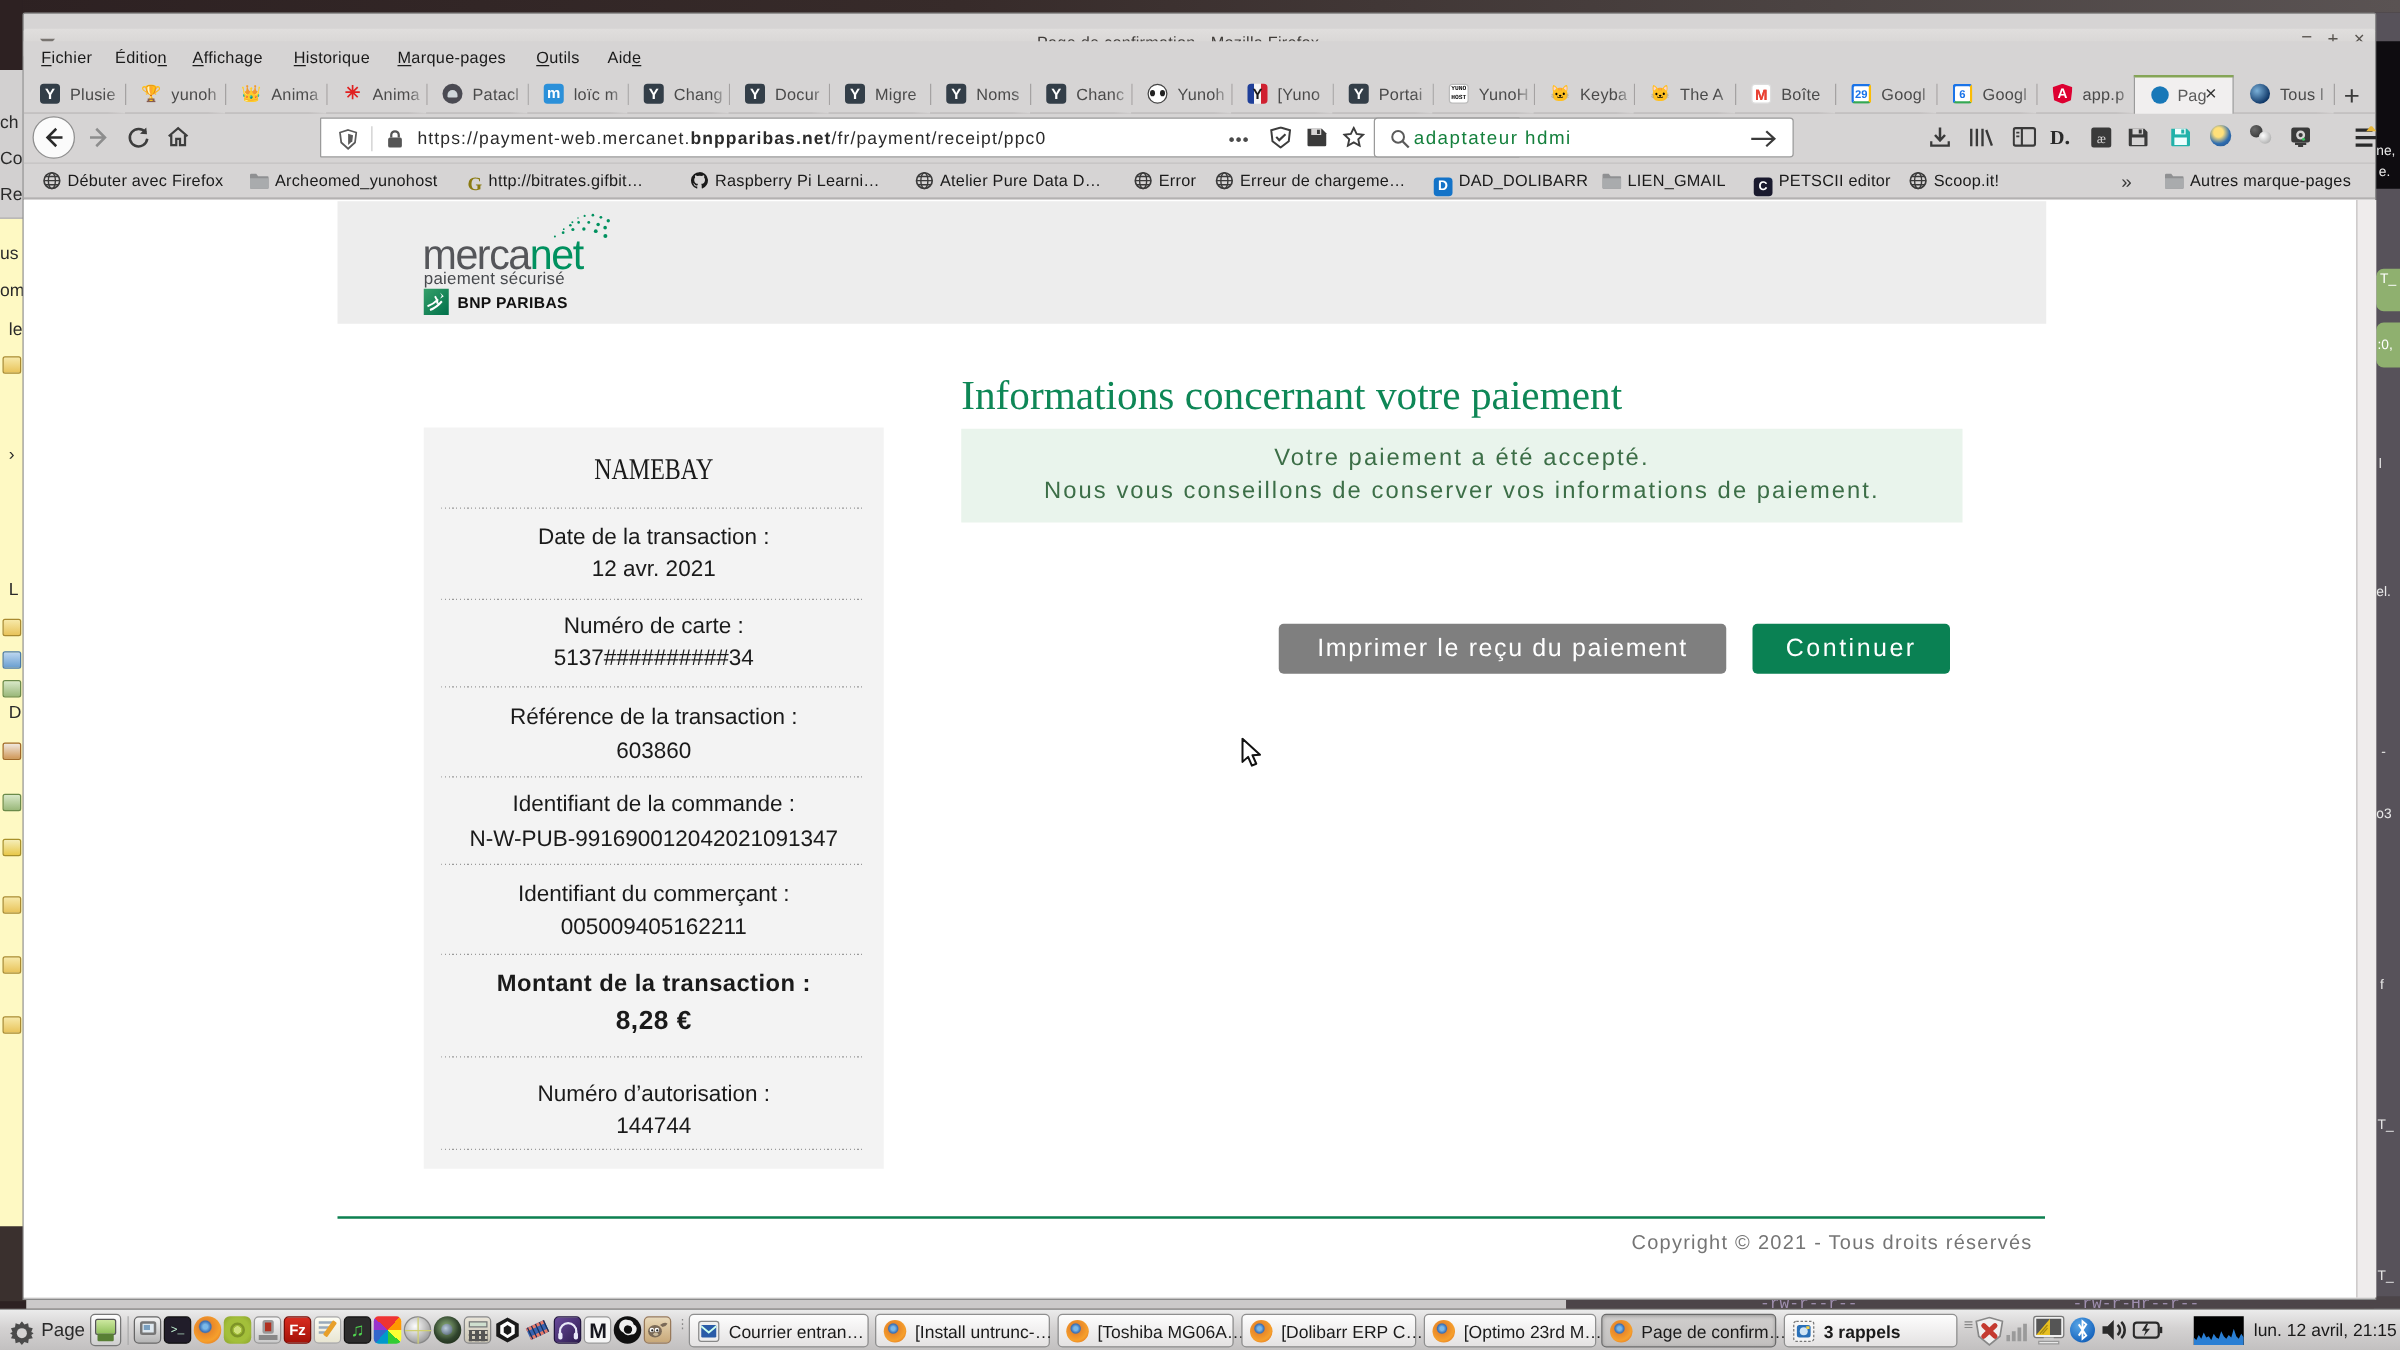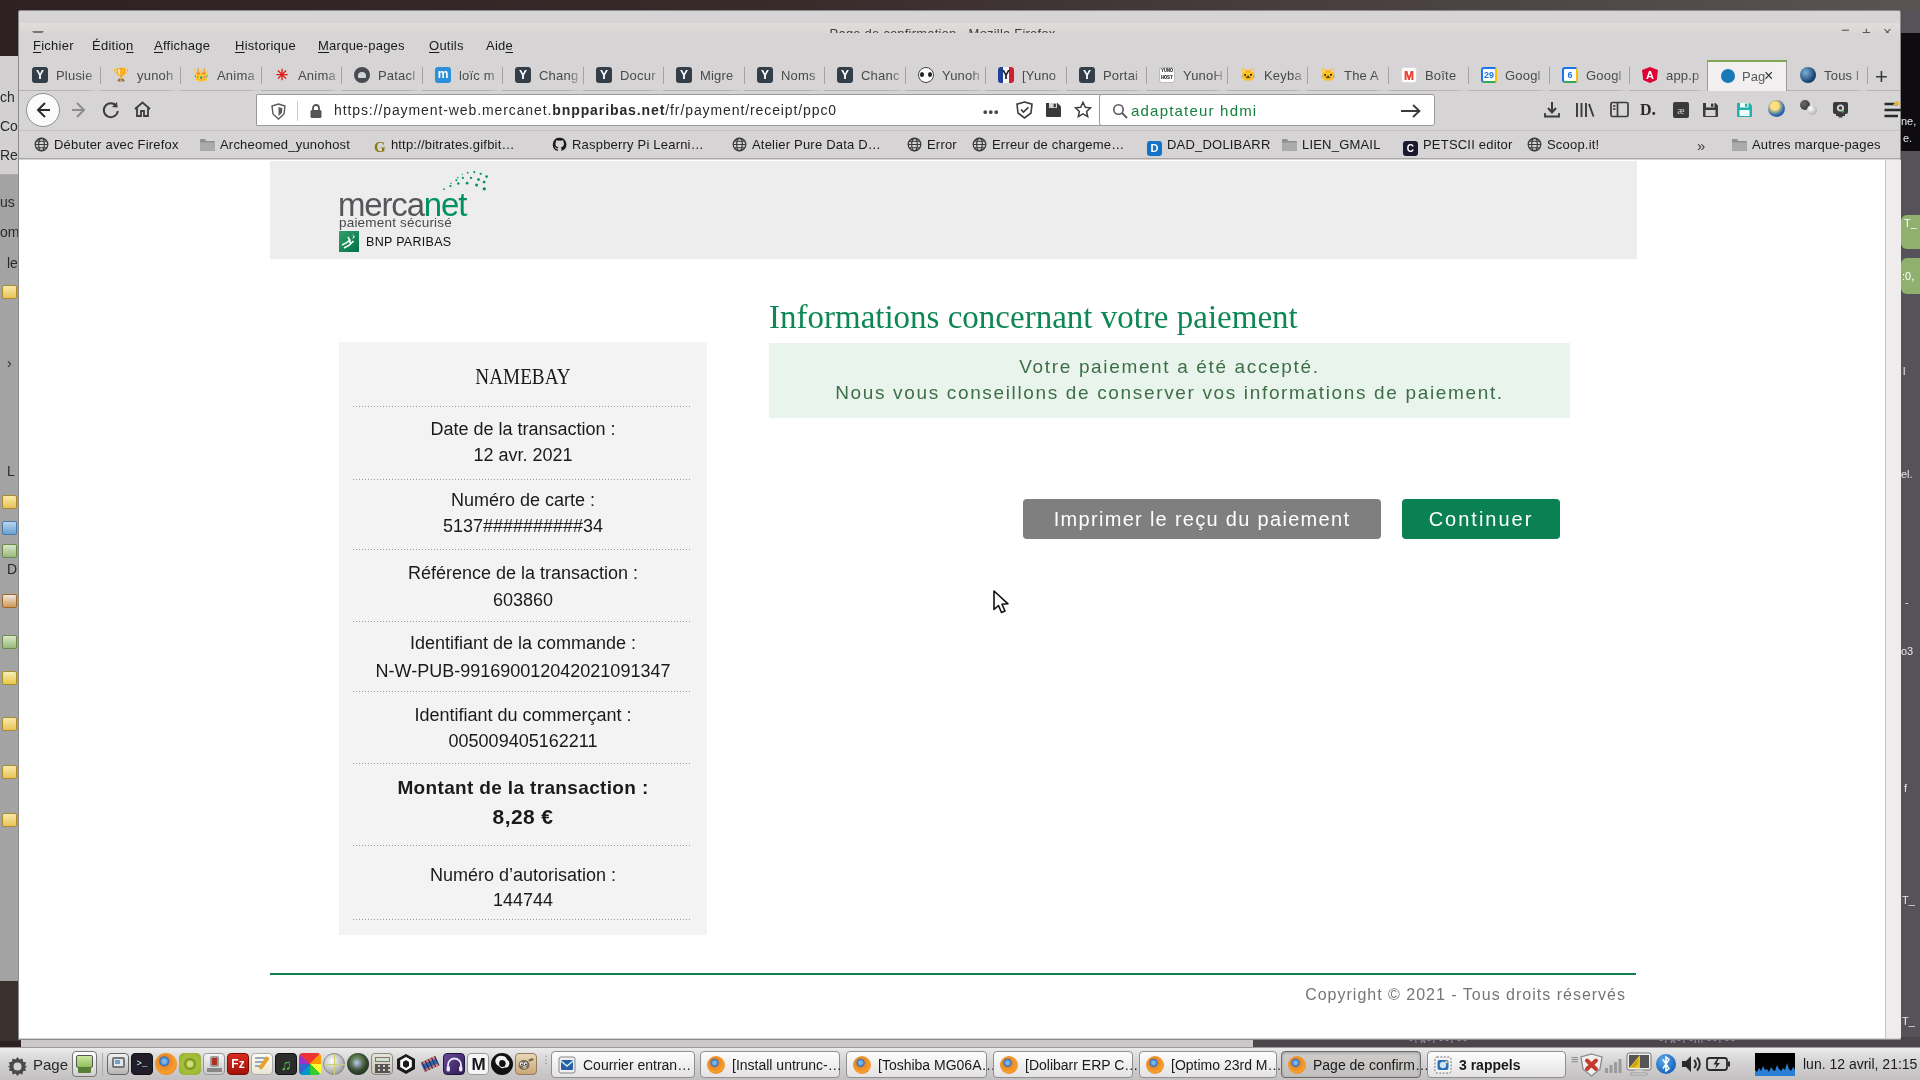--- a/index.html
+++ b/index.html
@@ -2,36 +2,36 @@
 <html><head>
 <meta charset="utf-8">
 <style>
 * { margin:0; padding:0; box-sizing:border-box; }
 html,body { width:1920px; height:1080px; overflow:hidden; font-family:"Liberation Sans", sans-serif; }
 #desk { position:absolute; left:0; top:0; width:1920px; height:1080px; background:#3a302e; }
 
 #topstrip { position:absolute; left:0; top:0; width:1920px; height:10px; background:linear-gradient(90deg,#2d2122 0%, #372b2a 40%, #4b4342 75%, #5a5353 100%); }
 #leftdark { position:absolute; left:0; top:0; width:18px; height:56px; background:#2d2122; }
 
-#leftapp { position:absolute; left:0; top:56px; width:21px; height:925px; background:#a3a3a3; overflow:hidden; }
+#leftapp { position:absolute; left:0; top:56px; width:21px; height:925px; background:#fef9c3; overflow:hidden; }
 #leftgray { position:absolute; left:0; top:0; width:21px; height:119px; background:#d2d0d0; border-bottom:1px solid #b0aeae; }
 #leftapp .t { position:absolute; color:#2a2a2a; font-size:14px; left:0; white-space:nowrap; }
 #leftapp .ic { position:absolute; width:15px; height:14px; left:2px; background:linear-gradient(#f7e9a8,#e8c35a); border:1px solid #a98a30; border-radius:2px; }
 #leftbar { position:absolute; left:0; top:949px; width:21px; height:36px; background:#c9c7c7; border-top:1px solid #9a9a9a; }
 #leftbar span { position:absolute; left:1px; top:5px; font-size:15px; color:#1a1a1a; }
 #leftbot { position:absolute; left:0; top:1041px; width:21px; height:7px; background:#2d2122; }
 
 #rightapp { position:absolute; left:1899px; top:10px; width:21px; height:1038px; background:#57525a; overflow:hidden; }
 #rightdark { position:absolute; left:0; top:23px; width:21px; height:118px; background:#0e0c10; }
 #rightapp .t { position:absolute; color:#e8e8e8; font-size:11px; }
 #rightapp .g { position:absolute; left:2px; width:22px; background:#8fb06f; border-radius:6px 0 0 6px; color:#fff; font-size:11px; }
 
 #botsliver1 { position:absolute; left:21px; top:1037px; width:1232px; height:10px; background:#cbc9c9; border-top:1px solid #9a9a9a; }
 #botsliver2 { position:absolute; left:1253px; top:1037px; width:667px; height:10px; background:#4c4549; }
-#botsliver2 span { position:absolute; top:-2px; color:#9f8faf; font-size:10px; font-family:"Liberation Mono",monospace; }
+#botsliver2 span { position:absolute; top:-2px; color:#9f8faf; font-size:13px; font-family:"Liberation Mono",monospace; }
 
 
 #win { position:absolute; left:18px; top:10px; width:1883px; height:1030px; background:#d6d4d4; border:1px solid #8a8a8a; border-radius:2px 2px 0 0; }
 #titlebar { position:absolute; left:0; top:0; width:100%; height:22px; background:linear-gradient(#e0dedd,#d2d0cf); border-radius:2px 2px 0 0;margin-top:12px; }
 #titlebar .title { position:absolute; width:100%; text-align:center; top:3px; font-size:13px; color:#403d3a; text-indent:-34px; letter-spacing:0.2px; }
 #titlebar .tri { position:absolute; left:13px; top:8px; width:0; height:0; border-left:6px solid transparent; border-right:6px solid transparent; border-top:7px solid #787470; }
 #titlebar .ctl { position:absolute; top:0px; font-size:15px; color:#57534e; }
 #menubar { position:absolute; left:0; top:22px; width:100%; height:26px; background:#d6d4d4; }
 #menubar span { position:absolute; top:5px; font-size:13px; color:#1a1a1a; letter-spacing:0.25px; }
 #menubar u { text-decoration:underline; text-underline-offset:2px; }
@@ -88,21 +88,21 @@
 
 #page { position:absolute; left:0; top:149px; width:1866px; height:878px; background:#fff; overflow:hidden; }
 #scrolltrack { position:absolute; left:1866px; top:149px; width:16px; height:878px; background:#efecec; border-left:1px solid #c5c2c2; }
 #band { position:absolute; left:251px; top:1px; width:1367px; height:98px; background:#ededed; }
 
 #lg-merca { position:absolute; left:319px; top:25px; font-size:34px; color:#55565a; letter-spacing:-1.2px; transform:scaleX(0.97); transform-origin:0 0; }
 #lg-merca span { color:#00915f; }
 #lg-sub { position:absolute; left:320px; top:55px; font-size:13.5px; color:#47494d; letter-spacing:0.2px; }
 #lg-dots { position:absolute; left:424px; top:9px; }
 #lg-bnp-sq { position:absolute; left:320px; top:71px; width:20px; height:21px; background:linear-gradient(135deg,#35a06a,#00704a); }
-#lg-bnp-tx { position:absolute; left:347px; top:75px; font-size:12.5px; font-weight:normal; color:#111; letter-spacing:0.3px; }
+#lg-bnp-tx { position:absolute; left:347px; top:75px; font-size:12.5px; font-weight:bold; color:#111; letter-spacing:0.3px; }
 
 #panel { position:absolute; left:320px; top:182px; width:368px; height:593px; background:#f3f3f3; }
 #panelhead { position:absolute; left:320px; top:144px; width:368px; height:38px; background:#127f51; color:#fff; text-align:center; font-family:"Liberation Serif",serif; font-size:23px; line-height:38px; letter-spacing:0.7px; }
 .dotline { position:absolute; left:334px; width:338px; height:1px; background-image:repeating-linear-gradient(90deg,#9a9a9a 0 1px, transparent 1px 3px); }
 .pl { position:absolute; left:320px; width:368px; text-align:center; font-size:18px; color:#1a1a1a; }
 #rhead { position:absolute; left:750px; top:141px; font-family:"Liberation Serif",serif; font-size:33px; font-weight:normal; color:#0e8756; line-height:33px; }
 #greenbox { position:absolute; left:750px; top:183px; width:801px; height:75px; background:#e9f4ec; text-align:center; font-size:19px; color:#3c6e47; line-height:26px; padding-top:11px; letter-spacing:1.65px; }
 .btn { position:absolute; top:339px; height:40px; border-radius:4px; color:#fff; font-size:20px; text-align:center; line-height:40px; }
 #btngray { left:1004px; width:358px; background:#7f7f7f; letter-spacing:1.3px; }
 #btngreen { left:1383px; width:158px; background:#0a8153; letter-spacing:2px; }

